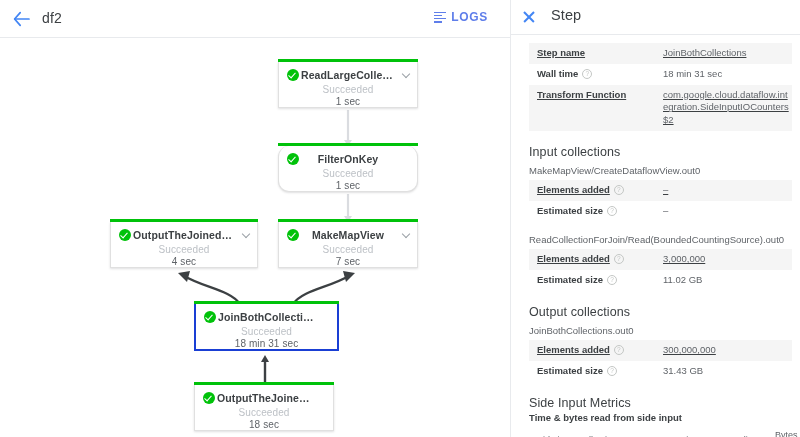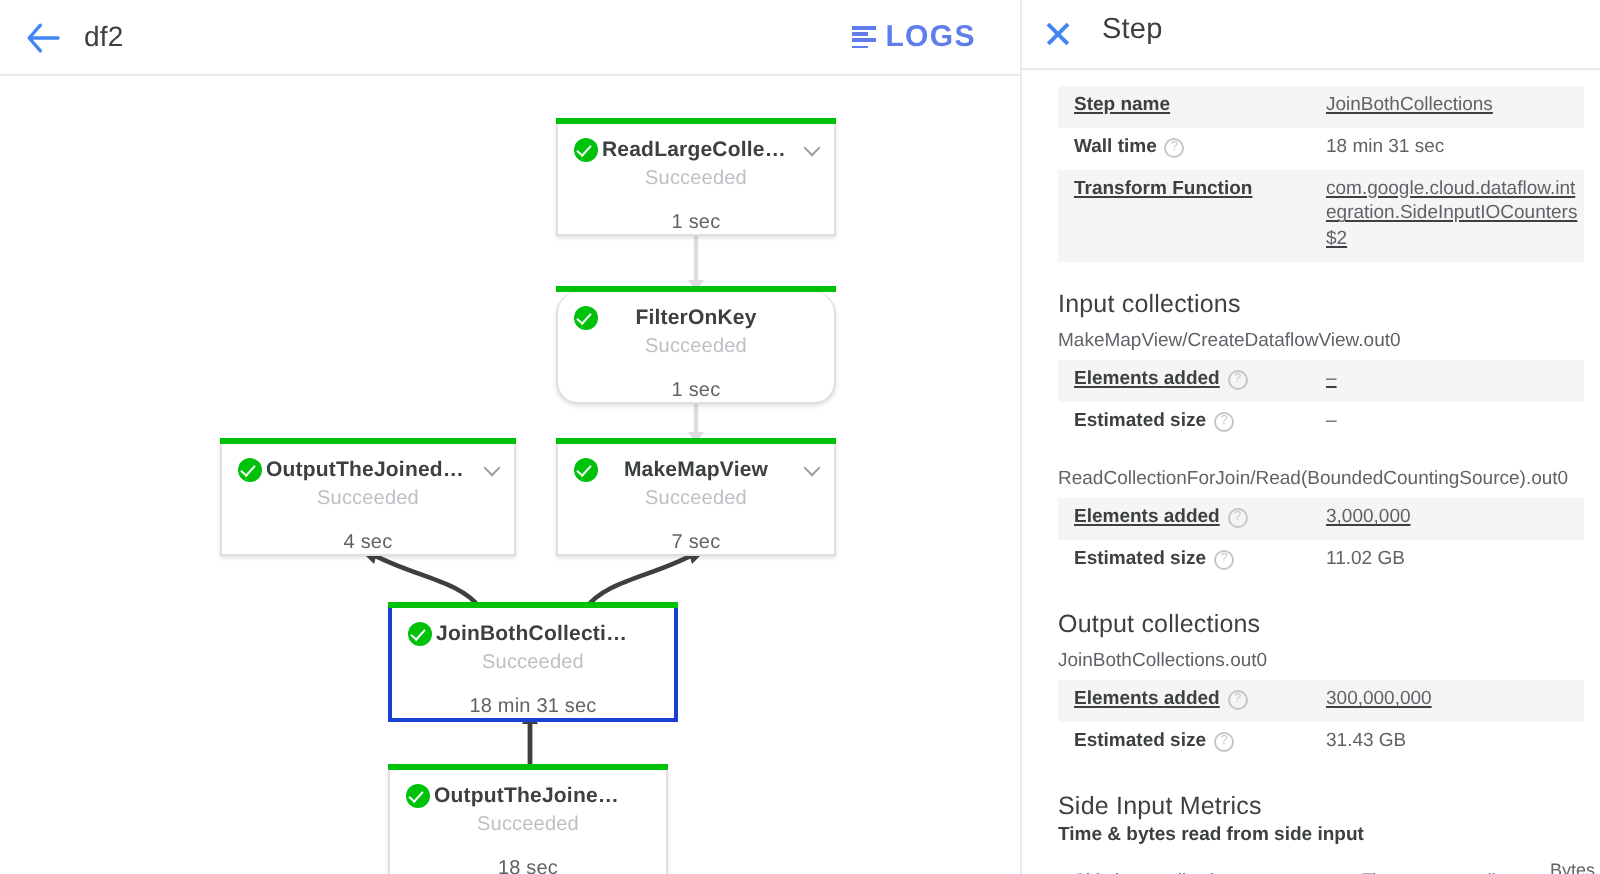--- a/index.html
+++ b/index.html
@@ -49,21 +49,21 @@
   }
   #logs-button {
     position: absolute;
     right: 22px; top: 10px;
     display: flex;
     align-items: center;
     gap: 5px;
     cursor: pointer;
   }
   #logs-button .logs-label {
-    font-size: 15px;
+    font-size: 12px;
     font-weight: bold;
     color: #5f7eea;
     letter-spacing: .7px;
   }
   .logs-icon {
     display: inline-block;
     width: 12px; height: 11px;
     position: relative;
   }
   .logs-icon i {
@@ -173,21 +173,21 @@
     font-size: 10px;
     color: #bdc1c6;
     text-align: center;
     margin-top: -1px;
     letter-spacing: .1px;
   }
   .node-time {
     font-size: 10px;
     color: #5f6368;
     text-align: center;
-    margin-top: 11px;
+    margin-top: 1px;
     letter-spacing: .1px;
   }
 
   
   #graph-scrollbar-track {
     position: absolute;
     left: 497px; top: 38px;
     width: 13px; height: 399px;
     background: #ffffff;
   }

